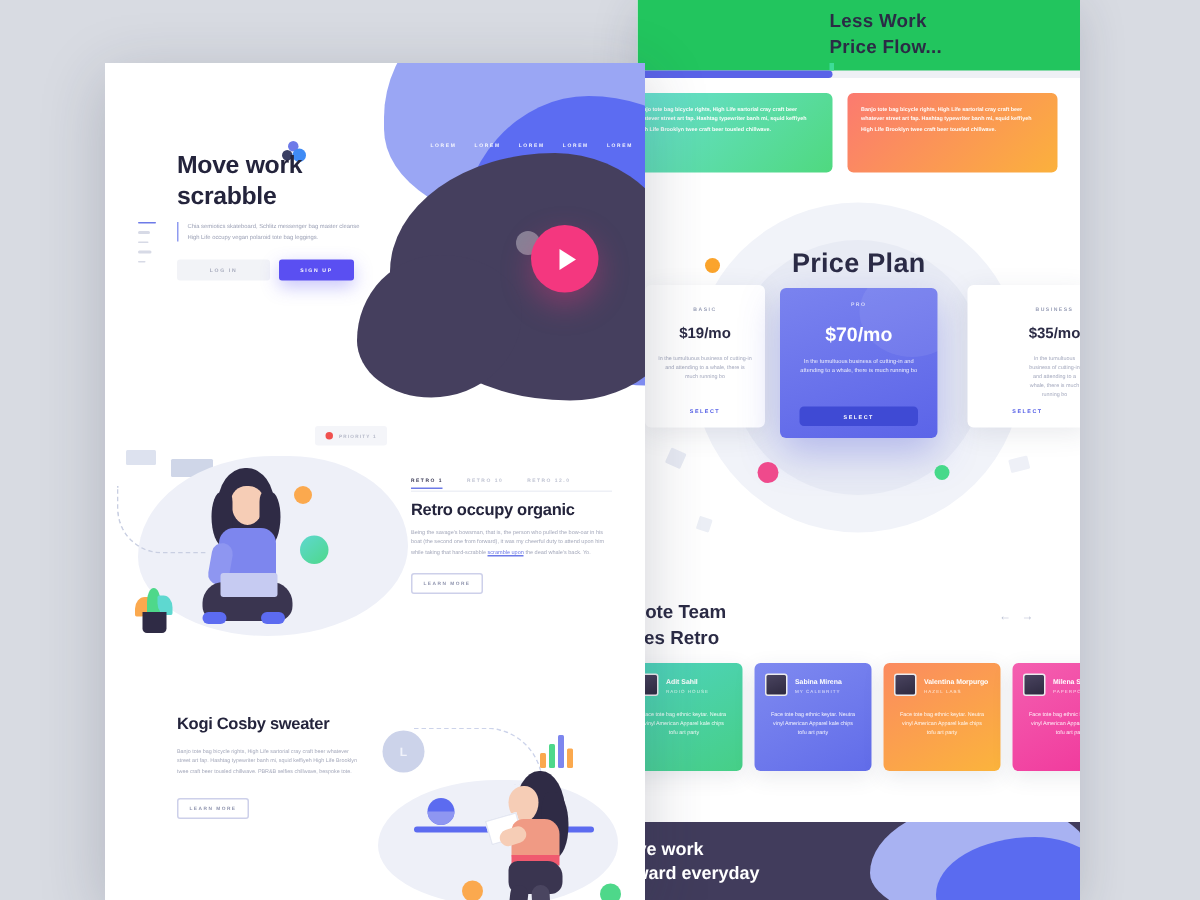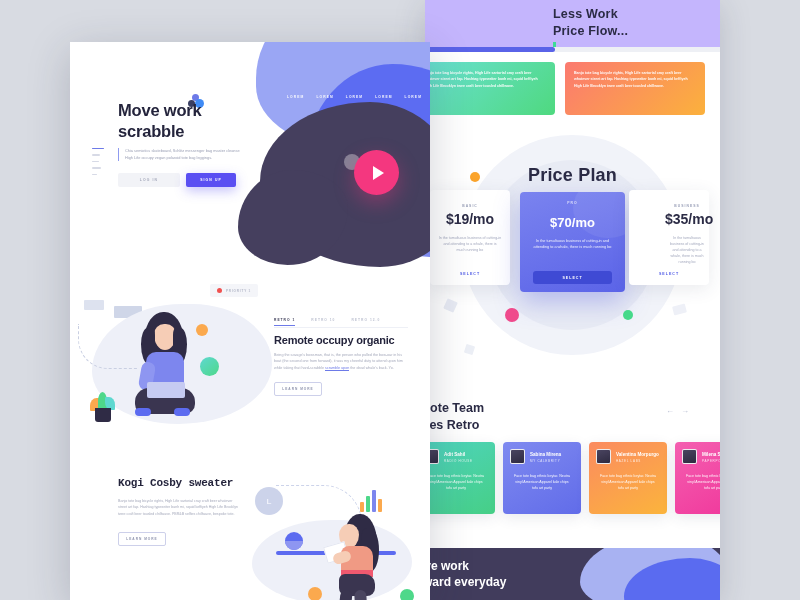--- a/index.html
+++ b/index.html
@@ -12,21 +12,21 @@
   .stage { position:absolute; inset:0; }
 
   
   .panel-back{
     position:absolute; left:425px; top:0px; width:295px; height:600px;
     background:#ffffff; overflow:hidden;
     box-shadow: 0 6px 30px rgba(40,44,70,.18);
   }
   .pb-clip{ position:absolute; inset:0; overflow:hidden; }
 
-  .pb-head{ position:absolute; left:0; top:0; width:100%; height:48px; background:#c4b5fd; }
+  .pb-head{ position:absolute; left:0; top:0; width:100%; height:48px; background:#22c55e; }
   .pb-title{
     position:absolute; left:128px; top:6px; width:160px;
     font-size:12.5px; font-weight:700; color:#2b2b45; line-height:17px;
     letter-spacing:.2px;
   }
   .pb-progress-wrap{
     position:absolute; left:-20px; top:47px; width:330px; height:5px;
     background:#eef0f5; border-radius:3px;
   }
   .pb-progress{
@@ -60,38 +60,38 @@
   .dot-orange{
     position:absolute; left:45px; top:172px; width:10px; height:10px;
     border-radius:50%; background:#fba42c;
   }
 
   .plan{
     position:absolute; top:190px; background:#fff; border-radius:4px;
     box-shadow:0 4px 18px rgba(50,56,90,.10); padding-top:14px;
   }
   .plan-basic{ left:5px; width:80px; height:95px; }
-  .plan-biz{ left:204px; width:80px; height:95px;padding-left:36px; }
+  .plan-biz{ left:220px; width:80px; height:95px;padding-left:36px; }
   .plan-pro{
     left:95px; top:192px; width:105px; height:100px;
     background:linear-gradient(160deg,#7a83ef 0%,#5b64e8 100%);
     box-shadow:0 10px 26px rgba(80,90,220,.35); border-radius:4px; padding-top:9px;
     overflow:hidden;
   }
   .plan-pro::after{
     content:''; position:absolute; right:-18px; top:-14px; width:70px; height:60px;
     border-radius:50%; background:rgba(255,255,255,.07);
   }
   .plan-tier{
     text-align:center; font-size:3.4px; letter-spacing:1px; font-weight:700;
     color:#9aa0b8; text-transform:uppercase;
   }
   .plan-tier.on-pro{ color:rgba(255,255,255,.72); }
   .plan-price{
-    text-align:center; font-size:14px; font-weight:700; color:#2b2b45; margin-top:3px;
+    text-align:center; font-size:10px; font-weight:700; color:#2b2b45; margin-top:9px;
   }
   .plan-price.on-pro{ color:#fff; font-size:13px; margin-top:10px; }
   .plan-desc{
     margin:8px auto 0; width:78%; text-align:center;
     font-size:3.6px; line-height:6px; color:#a3a8bd;
   }
   .plan-desc.on-pro{ color:rgba(255,255,255,.88); font-size:3.8px; line-height:6.4px; width:80%; }
   .plan-btn{
     position:absolute; bottom:9px; left:0; width:100%; text-align:center;
     font-size:3.6px; font-weight:700; letter-spacing:1px; color:#4f5ae6;
@@ -321,21 +321,21 @@
   .btn-learn{
     position:absolute; left:204px; top:340px; width:48px; height:14px;
     border:1px solid #cdd0ea; border-radius:2px;
     display:flex;align-items:center;justify-content:center;
     font-size:3.2px; font-weight:700; letter-spacing:1px; color:#8e93ad;
   }
 
   
   .h3{
     position:absolute; left:48px; top:435px; width:170px;
-    font-size:11px; font-weight:700; color:#24243c; letter-spacing:-.2px;font-family:Liberation Mono, monospace;
+    font-size:11px; font-weight:700; color:#24243c; letter-spacing:-.2px;
   }
   .p3{
     position:absolute; left:48px; top:456px; width:120px;
     font-size:3.6px; line-height:6.3px; color:#a5a9bb;
   }
   .btn-learn2{
     position:absolute; left:48px; top:490px; width:48px; height:14px;
     border:1px solid #cdd0ea; border-radius:2px;
     display:flex;align-items:center;justify-content:center;
     font-size:3.2px; font-weight:700; letter-spacing:1px; color:#8e93ad;
@@ -590,21 +590,21 @@
       <div class="pot"></div>
     </div>
 
     <div class="tab-rule"></div>
     <div class="tabs">
       <div class="t active">RETRO 1</div>
       <div class="t">RETRO 10</div>
       <div class="t">RETRO 12.0</div>
     </div>
 
-    <div class="h2">Remote occupy organic</div>
+    <div class="h2">Retro occupy organic</div>
     <div class="p2"><span>Being the savage's bowsman, that is, the person who pulled the bow-oar in his boat (the second one from forward), it was my cheerful duty to attend upon him while taking that hard-scrabble </span><span class="lnk">scramble upon</span><span> the dead whale's back. Yo.</span></div>
     <div class="btn-learn">LEARN MORE</div>
 
     <div class="h3">Kogi Cosby sweater</div>
     <div class="p3">Banjo tote bag bicycle rights, High Life sartorial cray craft beer whatever street art fap. Hashtag typewriter banh mi, squid keffiyeh High Life Brooklyn twee craft beer tousled chillwave. PBR&amp;B selfies chillwave, bespoke tote.</div>
     <div class="btn-learn2">LEARN MORE</div>
 
     <div class="illus2-bg"></div>
     <div class="dots-path2"></div>
     <div class="clock">L</div>

